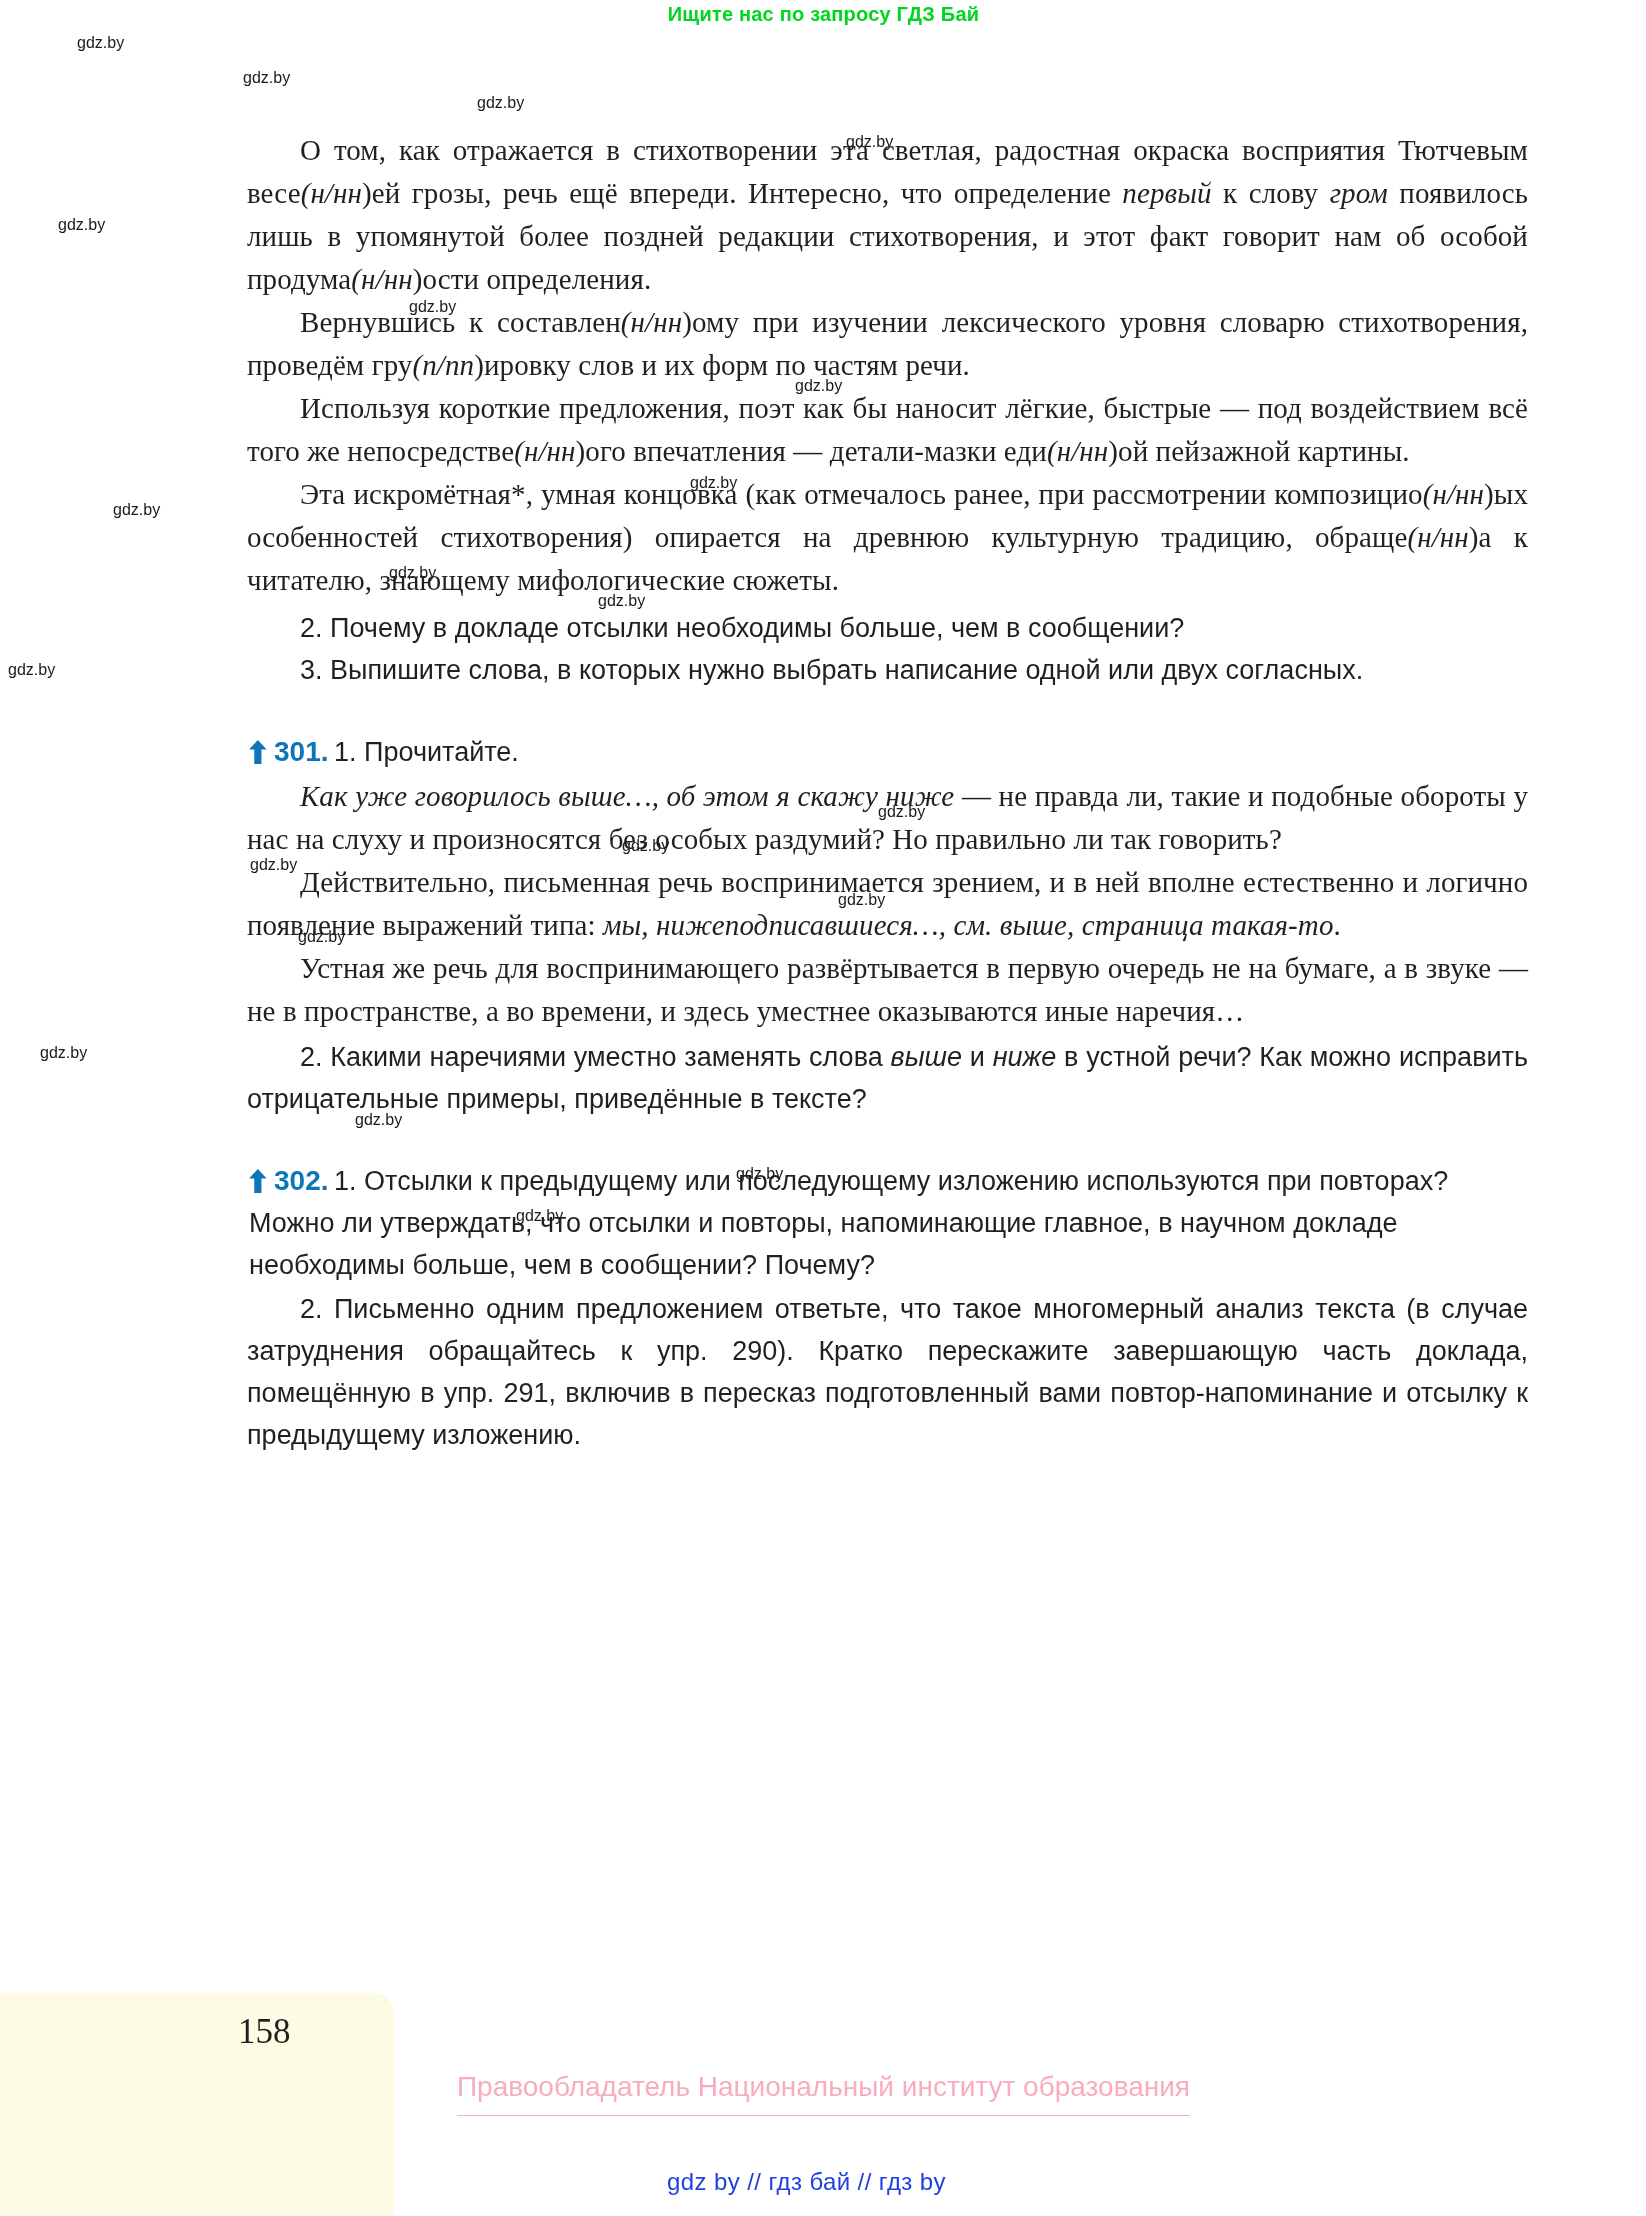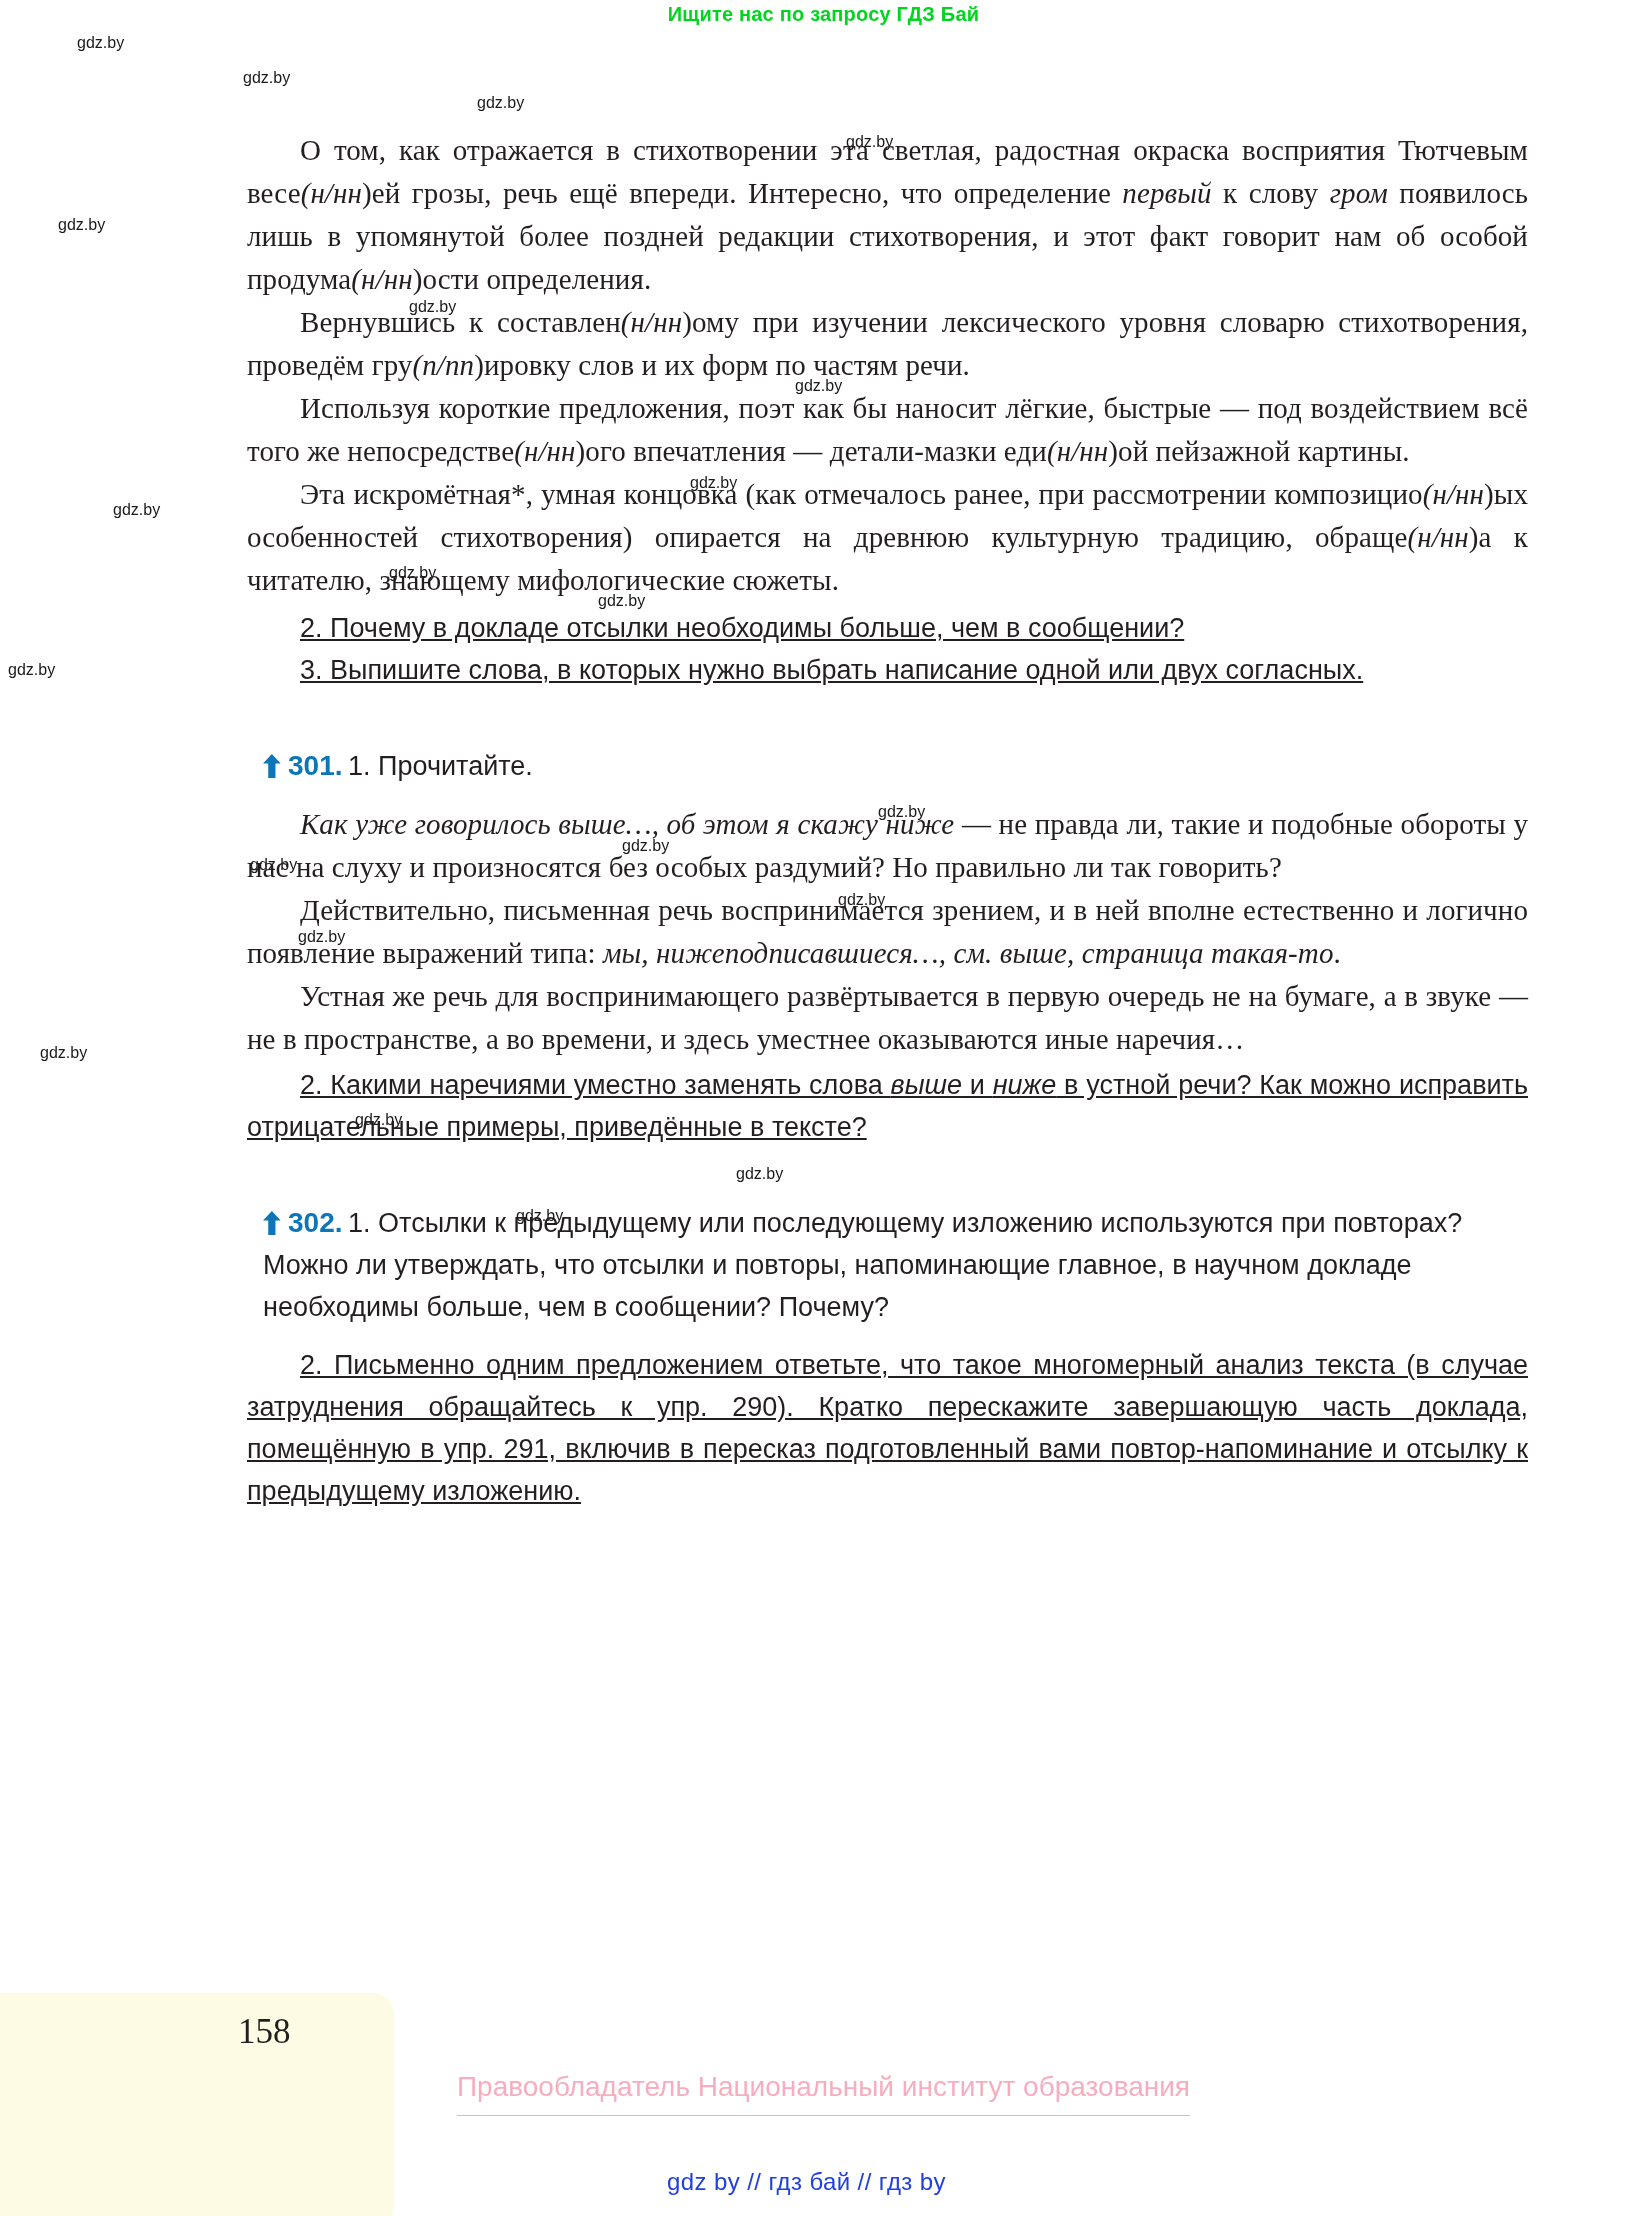--- a/index.html
+++ b/index.html
@@ -72,29 +72,28 @@
   }
 
   p.sans {
     margin: 0;
     font-family: "Liberation Sans", "DejaVu Sans", sans-serif;
     font-size: 27px;
     line-height: 42px;
     color: #231f20;
     text-align: justify;
     text-indent: 53px;
-    text-decoration: underline;
   }
 
   .it { font-style: italic; }
 
   
   .ex-head {
     position: relative;
-    margin: 16px;
+    margin: 2px;
     font-family: "Liberation Sans", "DejaVu Sans", sans-serif;
     font-size: 27px;
     line-height: 42px;
     color: #231f20;
     text-indent: 0;
     padding-left: 0;
   }
   .ex-arrow {
     display: inline-block;
     width: 17.7px;

